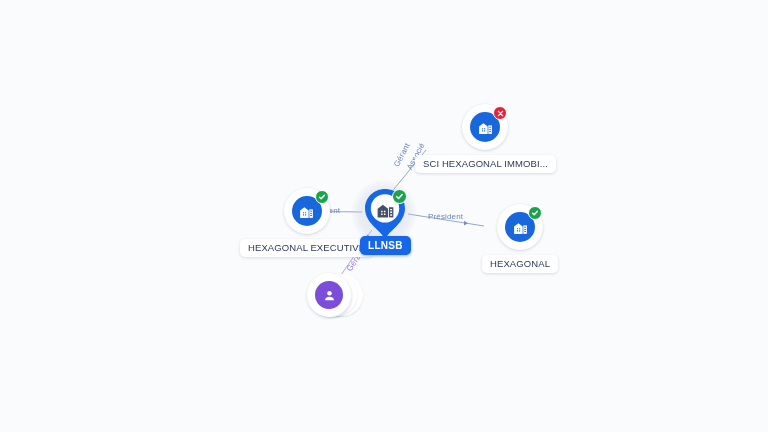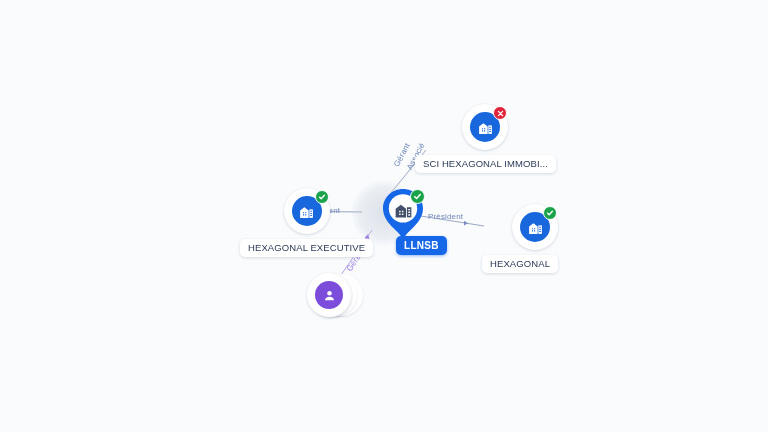--- a/index.html
+++ b/index.html
@@ -118,21 +118,20 @@
     box-shadow: 0 1px 3px rgba(40,55,90,0.17);
     line-height: 1.1;
   }
   .node-label.primary {
     background: #1667e8;
     color: #ffffff;
     font-weight: bold;
     font-size: 10px;
     letter-spacing: 0.3px;
     box-shadow: 0 1px 3px rgba(22,103,232,0.45);
-    margin-left: 36px;
   }
   .pin-glow {
     position: absolute;
     width: 66px; height: 66px;
     border-radius: 50%;
     background: radial-gradient(circle, rgba(180,190,205,0.42) 0%, rgba(195,203,216,0.26) 55%, rgba(230,235,242,0) 72%);
     top: -6px; left: -9px;
   }
   .pin-shell {
     position: relative;
@@ -246,21 +245,21 @@
       </div>
       <span class="badge ok">
         <svg width="8" height="8" viewBox="0 0 10 10">
           <path d="M2 5.2 L4 7.2 L8 2.8" fill="none" stroke="#ffffff" stroke-width="1.7" stroke-linecap="round" stroke-linejoin="round"></path>
         </svg>
       </span>
     </div>
     <div class="node-label">HEXAGONAL EXECUTIVE</div>
   </div>
 
-  <div class="node" style="left:482px; top:204px;align-items:flex-end;">
+  <div class="node" style="left:482px; top:204px;">
     <div class="node-halo">
       <div class="node-disc">
         <svg width="17" height="17" viewBox="0 0 24 24">
           <path fill="#ffffff" d="M3 21V10.5L9 6l6 4.5V21H3z"></path>
           <path fill="#1867dc" d="M7 13h1.6v1.6H7zm3 0h1.6v1.6H10zM7 16h1.6v1.6H7zm3 0h1.6v1.6H10z"></path>
           <path fill="#ffffff" d="M16 21V9h5v12h-5z"></path>
           <path fill="#1867dc" d="M17.4 11h2.2v1.4h-2.2zm0 3h2.2v1.4h-2.2zm0 3h2.2v1.4h-2.2z"></path>
         </svg>
       </div>
       <span class="badge ok">

